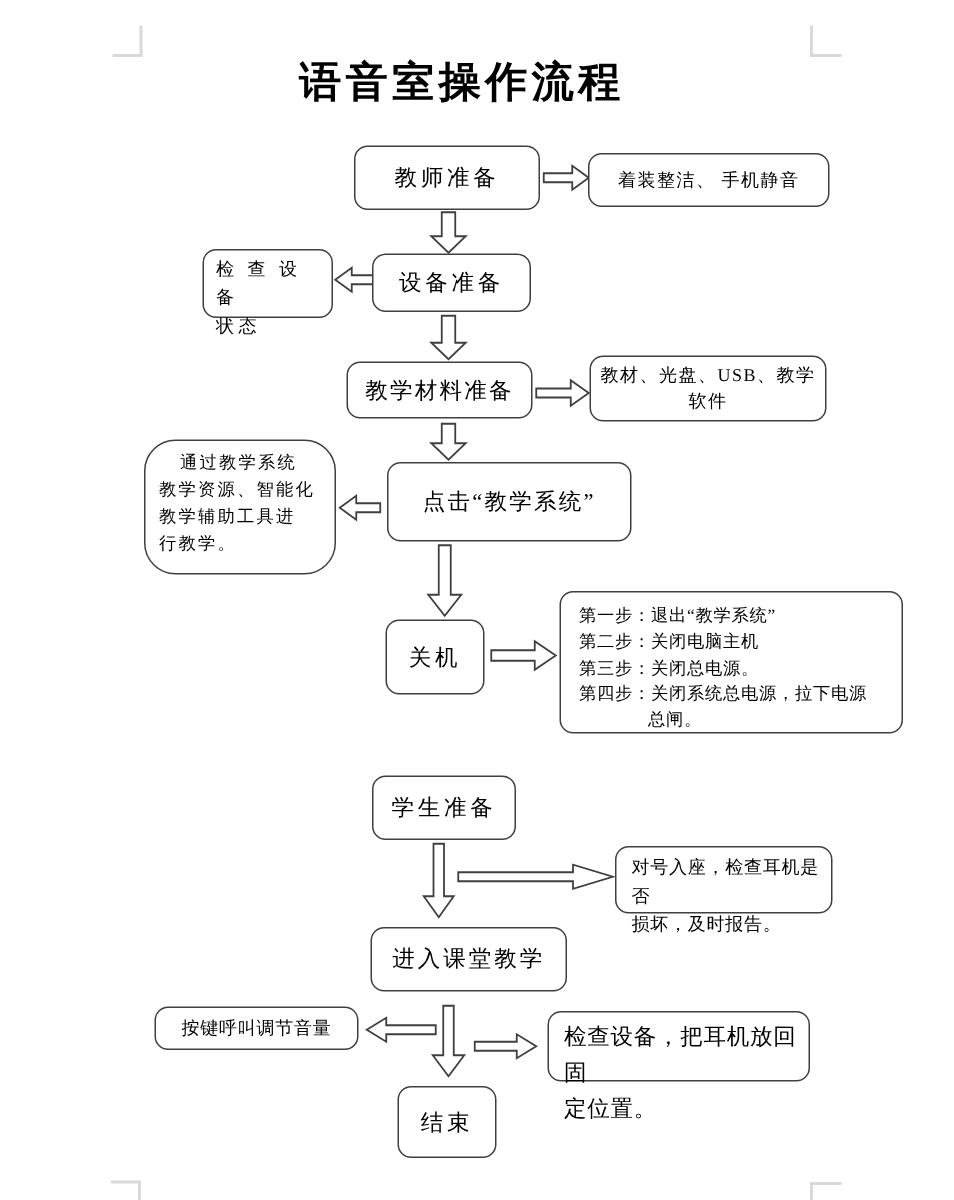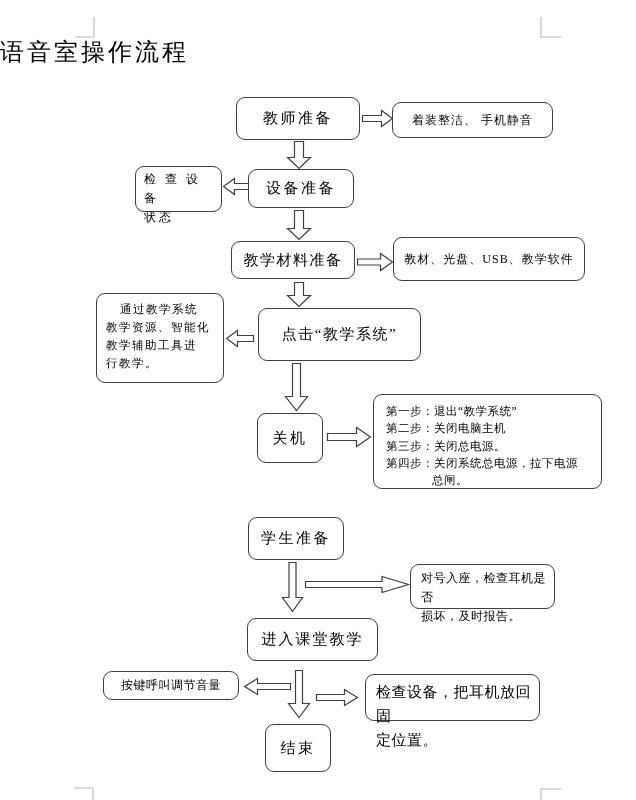--- a/index.html
+++ b/index.html
@@ -6,22 +6,22 @@
   #page{
     position:relative;width:636px;height:800px;background:#ffffff;overflow:hidden;
     font-family:"Liberation Serif","DejaVu Serif",serif;color:#000;
   }
   .corner{position:absolute;}
   .corner.tl{left:75px;top:17px;width:18px;height:19px;border-right:2px solid #d9d9d9;border-bottom:2px solid #d9d9d9;}
   .corner.tr{left:540px;top:17px;width:19px;height:19px;border-left:2px solid #d9d9d9;border-bottom:2px solid #d9d9d9;}
   .corner.bl{left:74px;top:787px;width:18px;height:13px;border-right:2px solid #d9d9d9;border-top:2px solid #d9d9d9;}
   .corner.br{left:540px;top:788px;width:19px;height:12px;border-left:2px solid #d9d9d9;border-top:2px solid #d9d9d9;}
   .title{
-    position:absolute;left:0;top:36px;width:616px;text-align:left;
-    font-size:24px;font-weight:normal;letter-spacing:3px;
+    position:absolute;left:0;top:36px;width:616px;text-align:center;
+    font-size:28px;font-weight:bold;letter-spacing:3px;
   }
   .box{
     position:absolute;box-sizing:border-box;background:#fff;
     border:1.5px solid #3f3f3f;border-radius:9px;
   }
   .box.center{display:flex;align-items:center;justify-content:center;text-align:center;}
   .lbl{font-size:15px;letter-spacing:2.5px;white-space:nowrap;}
   .small{font-size:12px;letter-spacing:1px;}
   .lines span{display:block;}
   svg.arrow{position:absolute;overflow:visible;}
@@ -67,29 +67,29 @@
   <svg class="arrow" style="left:287px;top:210px;" width="24" height="30">
     <polygon points="7.5,0.5 7.5,18.5 0.5,18.5 12,29.5 23.5,18.5 16.5,18.5 16.5,0.5"></polygon>
   </svg>
 
   <div class="box center" style="left:231px;top:241px;width:124px;height:38px;">
     <span class="lbl" style="letter-spacing:1.5px;">教学材料准备</span>
   </div>
   <svg class="arrow" style="left:357px;top:253px;" width="36" height="18">
     <polygon points="0.5,6 23.5,6 23.5,0.5 35.5,9 23.5,17.5 23.5,12 0.5,12"></polygon>
   </svg>
-  <div class="box center" style="left:393px;top:237px;width:192px;height:44px;">
+  <div class="box center" style="left:393px;top:237px;width:158px;height:44px;">
     <span class="small">教材、光盘、USB、教学软件</span>
   </div>
 
   <svg class="arrow" style="left:287px;top:282px;" width="24" height="25">
     <polygon points="7.5,0.5 7.5,13.5 0.5,13.5 12,24.5 23.5,13.5 16.5,13.5 16.5,0.5"></polygon>
   </svg>
 
-  <div class="box lines" style="left:96px;top:293px;width:128px;height:90px;padding:6px 8px 0 9px;font-size:11.5px;letter-spacing:1.5px;line-height:1.58;">
+  <div class="box lines" style="left:96px;top:293px;width:128px;height:90px;padding:6px 8px 0 9px;font-size:11.5px;letter-spacing:1.5px;line-height:1.58;border-radius:21px;">
     <span style="text-indent:14px;">通过教学系统</span>
     <span>教学资源、智能化</span>
     <span>教学辅助工具进</span>
     <span>行教学。</span>
   </div>
   <svg class="arrow" style="left:226px;top:330px;" width="28" height="17">
     <polygon points="27.5,5.5 11.5,5.5 11.5,0.5 0.5,8.5 11.5,16.5 11.5,11.5 27.5,11.5"></polygon>
   </svg>
   <div class="box center" style="left:258px;top:308px;width:163px;height:53px;">
     <span class="lbl" style="letter-spacing:1.5px;">点击“教学系统”</span>

